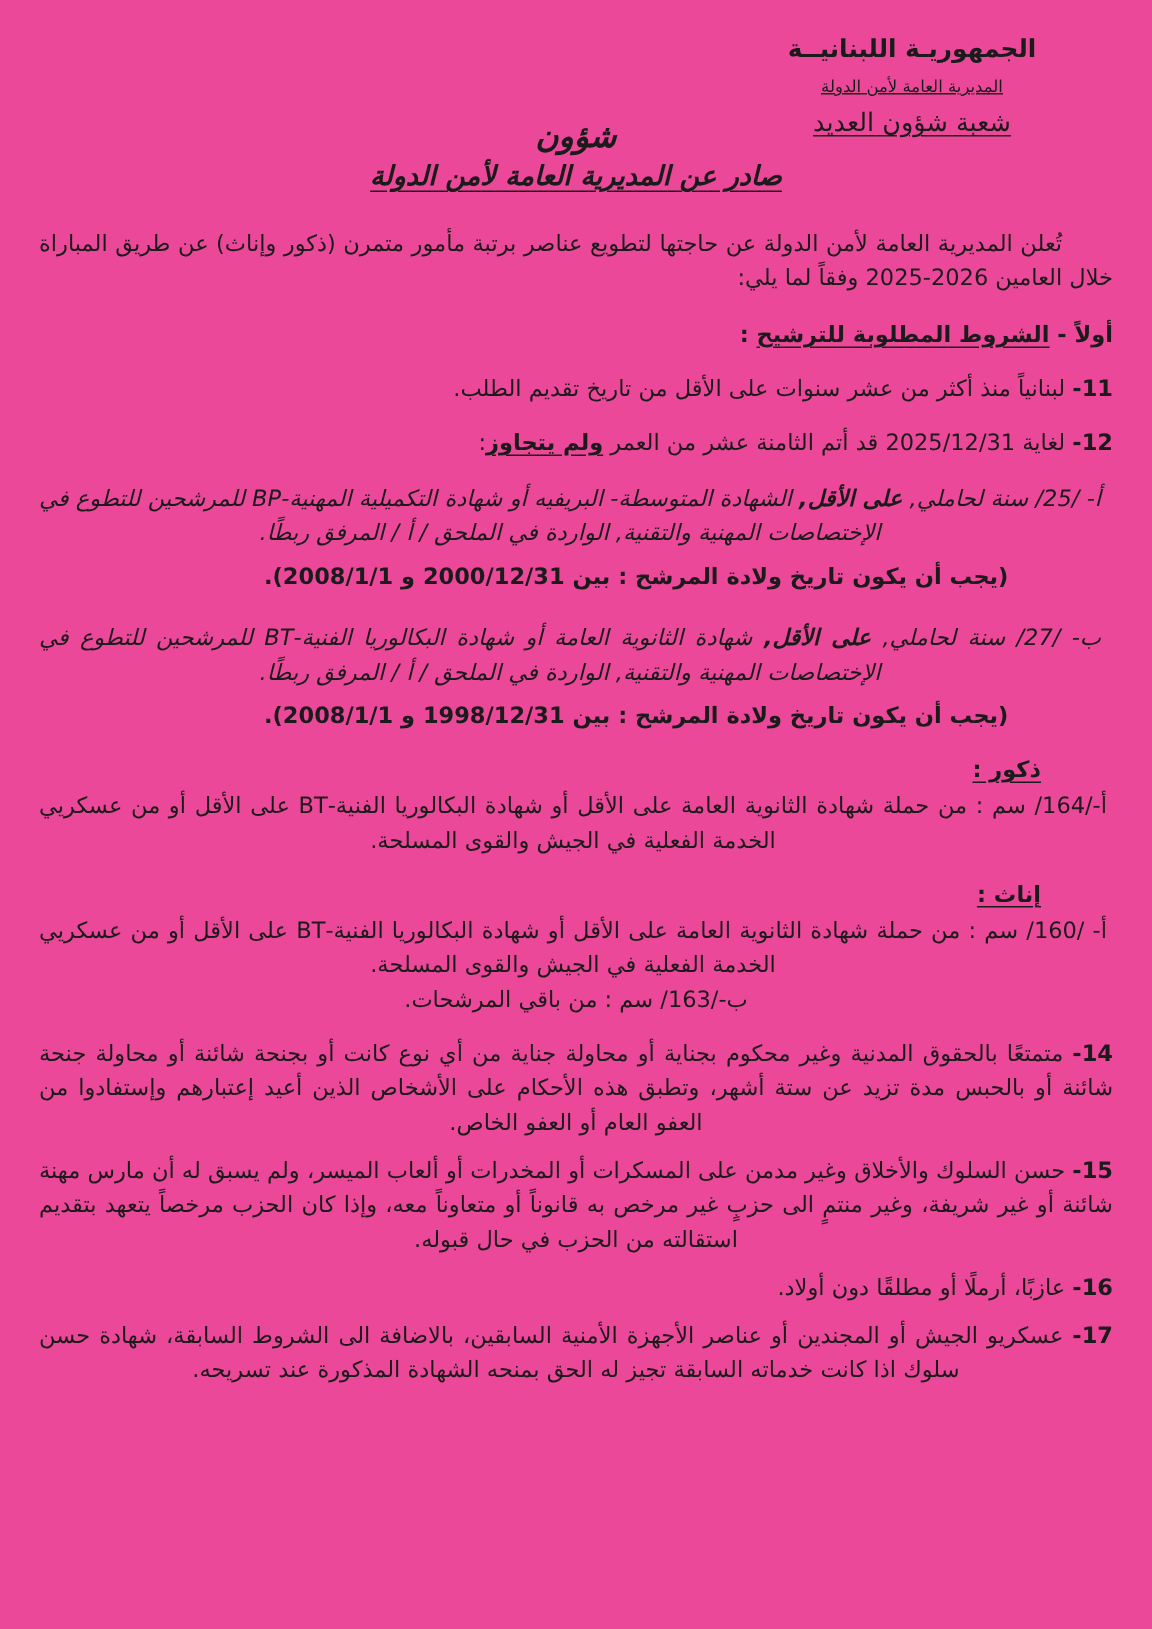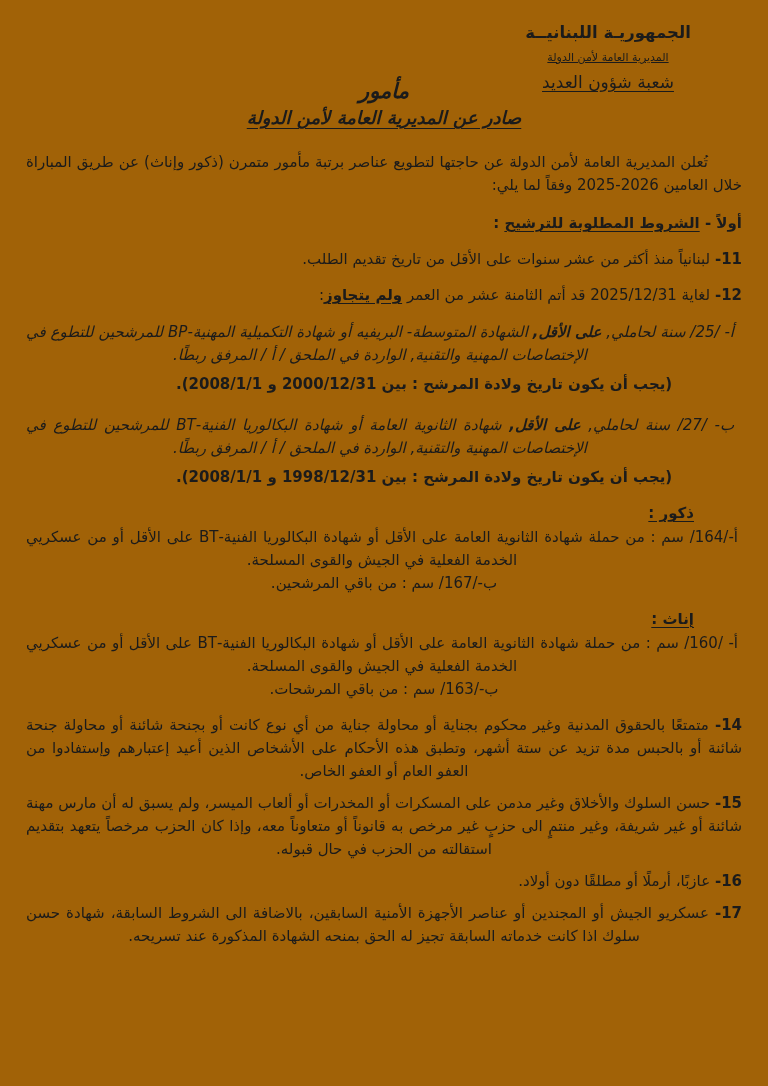--- a/index.html
+++ b/index.html
@@ -1,21 +1,21 @@
 <!DOCTYPE html>
 <html lang="ar"><head>
 <meta charset="utf-8">
 <style>
   html,body { margin:0; padding:0; background:#ffffff; }
   .page {
     position:relative;
     width:768px; height:1086px;
     box-sizing:border-box;
     padding:20px 26px 0 26px;
-    background:#a16207;
+    background:#ec4899;
     color:#1b1b1b;
     direction:rtl;
     font-family:"DejaVu Sans","Liberation Sans",sans-serif;
     font-size:15px;
     line-height:23px;
     overflow:hidden;
   }
   .letterhead { width:268px; text-align:center; }
   .letterhead .l1 { font-weight:bold; font-size:16.5px; line-height:26px; }
   .letterhead .l2 { font-size:11px; line-height:24px;text-decoration:underline; }
@@ -51,41 +51,40 @@
 <body>
 
 <div class="page">
 
   <div class="letterhead">
     <div class="l1">الجمهوريـة اللبنانيــة</div>
     <div class="l2">المديرية العامة لأمن الدولة</div>
     <div class="l3">شعبة شؤون العديد</div>
   </div>
 
-  <div class="title">مأمور</div>
+  <div class="title">شؤون</div>
   <div class="subtitle">صادر عن المديرية العامة لأمن الدولة</div>
 
   <p class="intro">تُعلن المديرية العامة لأمن الدولة عن حاجتها لتطويع عناصر برتبة مأمور متمرن (ذكور وإناث) عن طريق المباراة خلال العامين 2026-2025 وفقاً لما يلي:</p>
 
   <p class="sec-head"><span>أولاً - </span><span class="u">الشروط المطلوبة للترشيح</span><span> :</span></p>
 
   <p class="item"><span class="num">11-</span><span> لبنانياً منذ أكثر من عشر سنوات على الأقل من تاريخ تقديم الطلب.</span></p>
 
   <p class="item"><span class="num">12-</span><span> لغاية 2025/12/31 قد أتم الثامنة عشر من العمر </span><span class="b u">ولم يتجاوز</span><span>:</span></p>
 
   <div class="subitem jc"><span>أ- /25/ سنة لحاملي, </span><span class="b">على الأقل,</span><span> الشهادة المتوسطة- البريفيه أو شهادة التكميلية المهنية-BP للمرشحين للتطوع في الإختصاصات المهنية والتقنية, الواردة في الملحق / أ / المرفق ربطًا.</span></div>
   <p class="note">(يجب أن يكون تاريخ ولادة المرشح : بين 2000/12/31 و 2008/1/1).</p>
 
   <div class="subitem jc" style="margin-top:18px"><span>ب- /27/ سنة لحاملي, </span><span class="b">على الأقل,</span><span> شهادة الثانوية العامة أو شهادة البكالوريا الفنية-BT للمرشحين للتطوع في الإختصاصات المهنية والتقنية, الواردة في الملحق / أ / المرفق ربطًا.</span></div>
   <p class="note">(يجب أن يكون تاريخ ولادة المرشح : بين 1998/12/31 و 2008/1/1).</p>
 
 
   <div class="gender-head"><span class="u">ذكور :</span></div>
   <div class="gline jc">أ-/164/ سم : من حملة شهادة الثانوية العامة على الأقل أو شهادة البكالوريا الفنية-BT على الأقل أو من عسكريي الخدمة الفعلية في الجيش والقوى المسلحة.</div>
-  <div class="gcenter">ب-/167/ سم : من باقي المرشحين.</div>
 
   <div class="gender-head"><span class="u">إناث :</span></div>
   <div class="gline jc">أ- /160/ سم : من حملة شهادة الثانوية العامة على الأقل أو شهادة البكالوريا الفنية-BT على الأقل أو من عسكريي الخدمة الفعلية في الجيش والقوى المسلحة.</div>
   <div class="gcenter">ب-/163/ سم : من باقي المرشحات.</div>
 
   <p class="item jc"><span class="num">14-</span><span> متمتعًا بالحقوق المدنية وغير محكوم بجناية أو محاولة جناية من أي نوع كانت أو بجنحة شائنة أو محاولة جنحة شائنة أو بالحبس مدة تزيد عن ستة أشهر، وتطبق هذه الأحكام على الأشخاص الذين أعيد إعتبارهم وإستفادوا من العفو العام أو العفو الخاص.</span></p>
 
   <p class="item jc tight"><span class="num">15-</span><span> حسن السلوك والأخلاق وغير مدمن على المسكرات أو المخدرات أو ألعاب الميسر، ولم يسبق له أن مارس مهنة شائنة أو غير شريفة، وغير منتمٍ الى حزبٍ غير مرخص به قانوناً أو متعاوناً معه، وإذا كان الحزب مرخصاً يتعهد بتقديم استقالته من الحزب في حال قبوله.</span></p>
 
   <p class="item tight"><span class="num">16-</span><span> عازبًا، أرملًا أو مطلقًا دون أولاد.</span></p>

